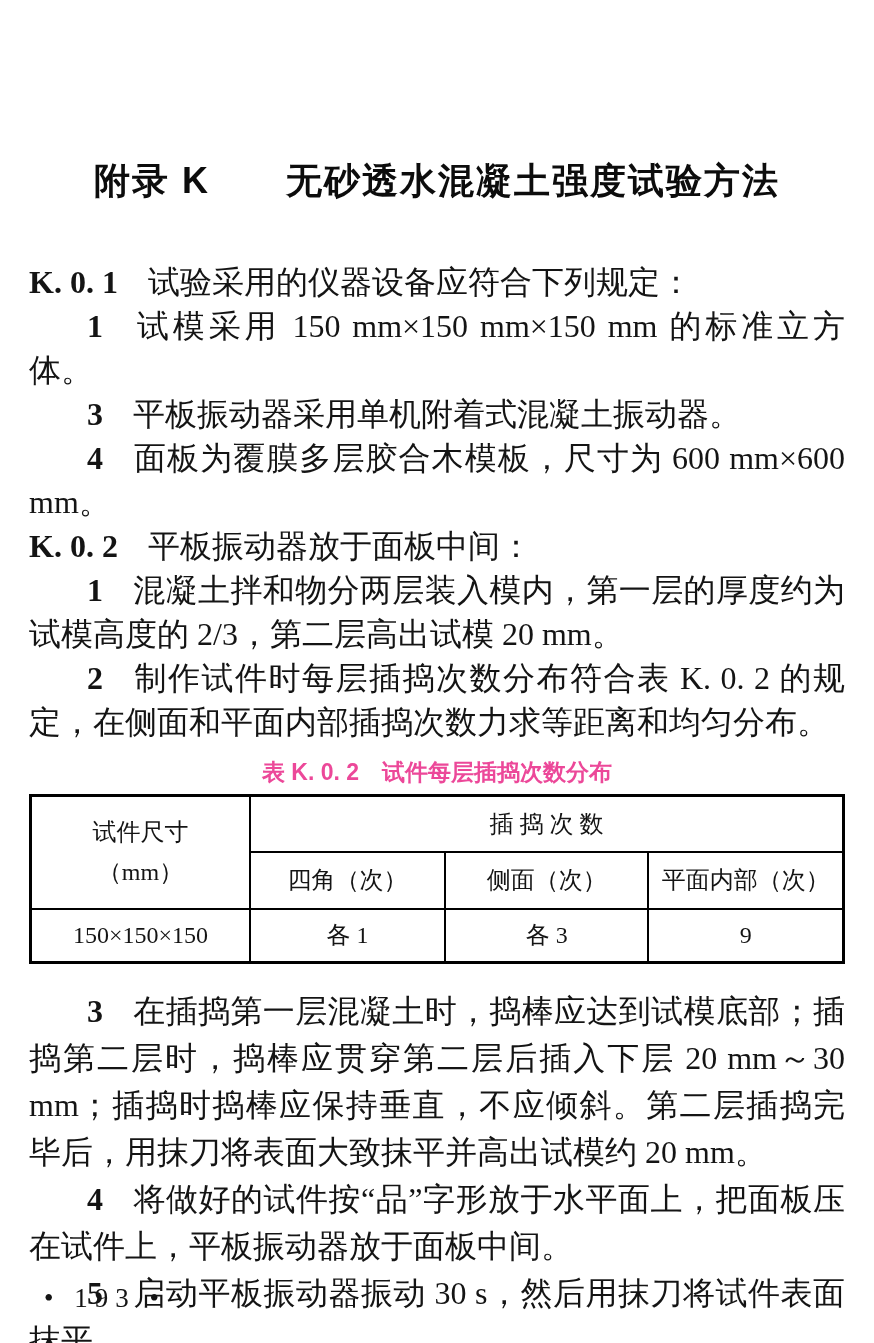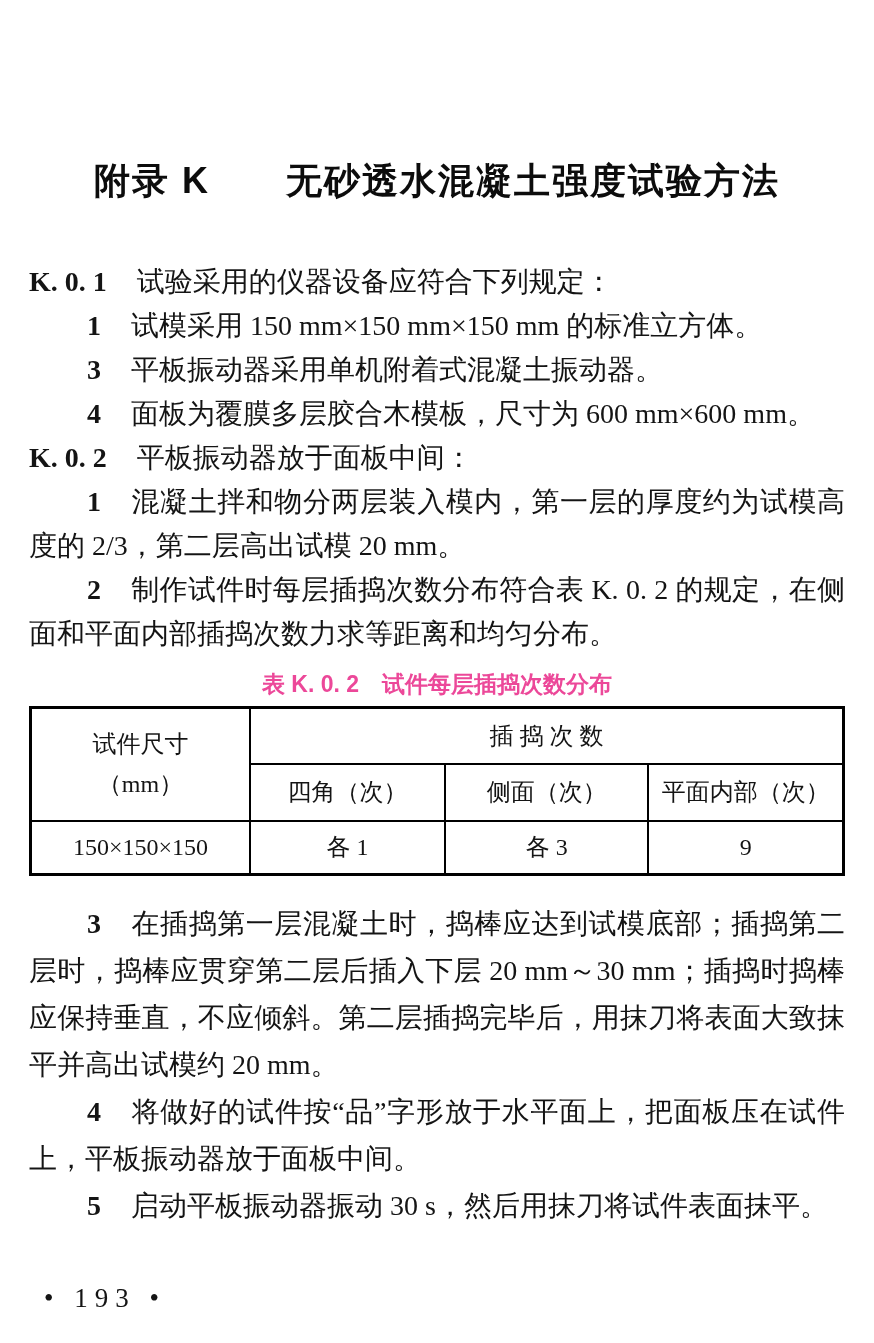--- a/index.html
+++ b/index.html
@@ -25,21 +25,21 @@
     letter-spacing: 2px;
     line-height: 50px;
     color: #0c0c0c;
     white-space: nowrap;
   }
 
   .body-block { margin-top: 54px; }
 
   .para {
     margin: 0;
-    font-size: 28px;
+    font-size: 32px;
     line-height: 44px;
     text-align: justify;
     color: #141414;
   }
   .para.indent { text-indent: 58px; }
   .lbl { font-weight: 700; margin-right: 30px; }
 
   .lower .para { line-height: 47px; }
   .lower { margin-top: 24px; }
 

